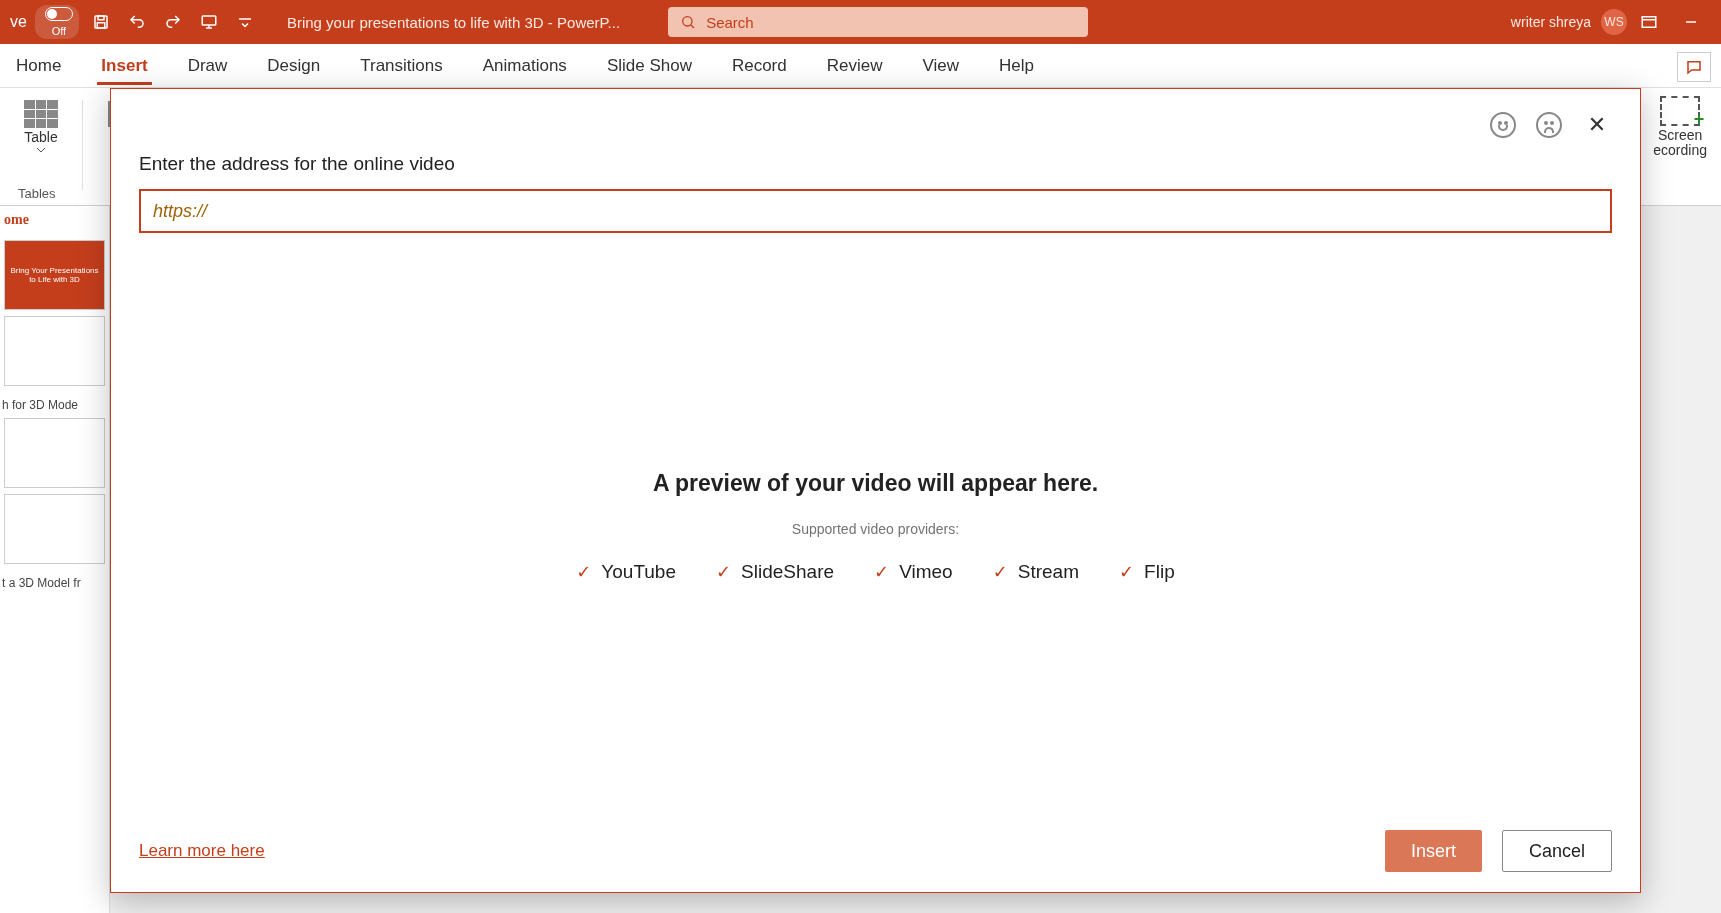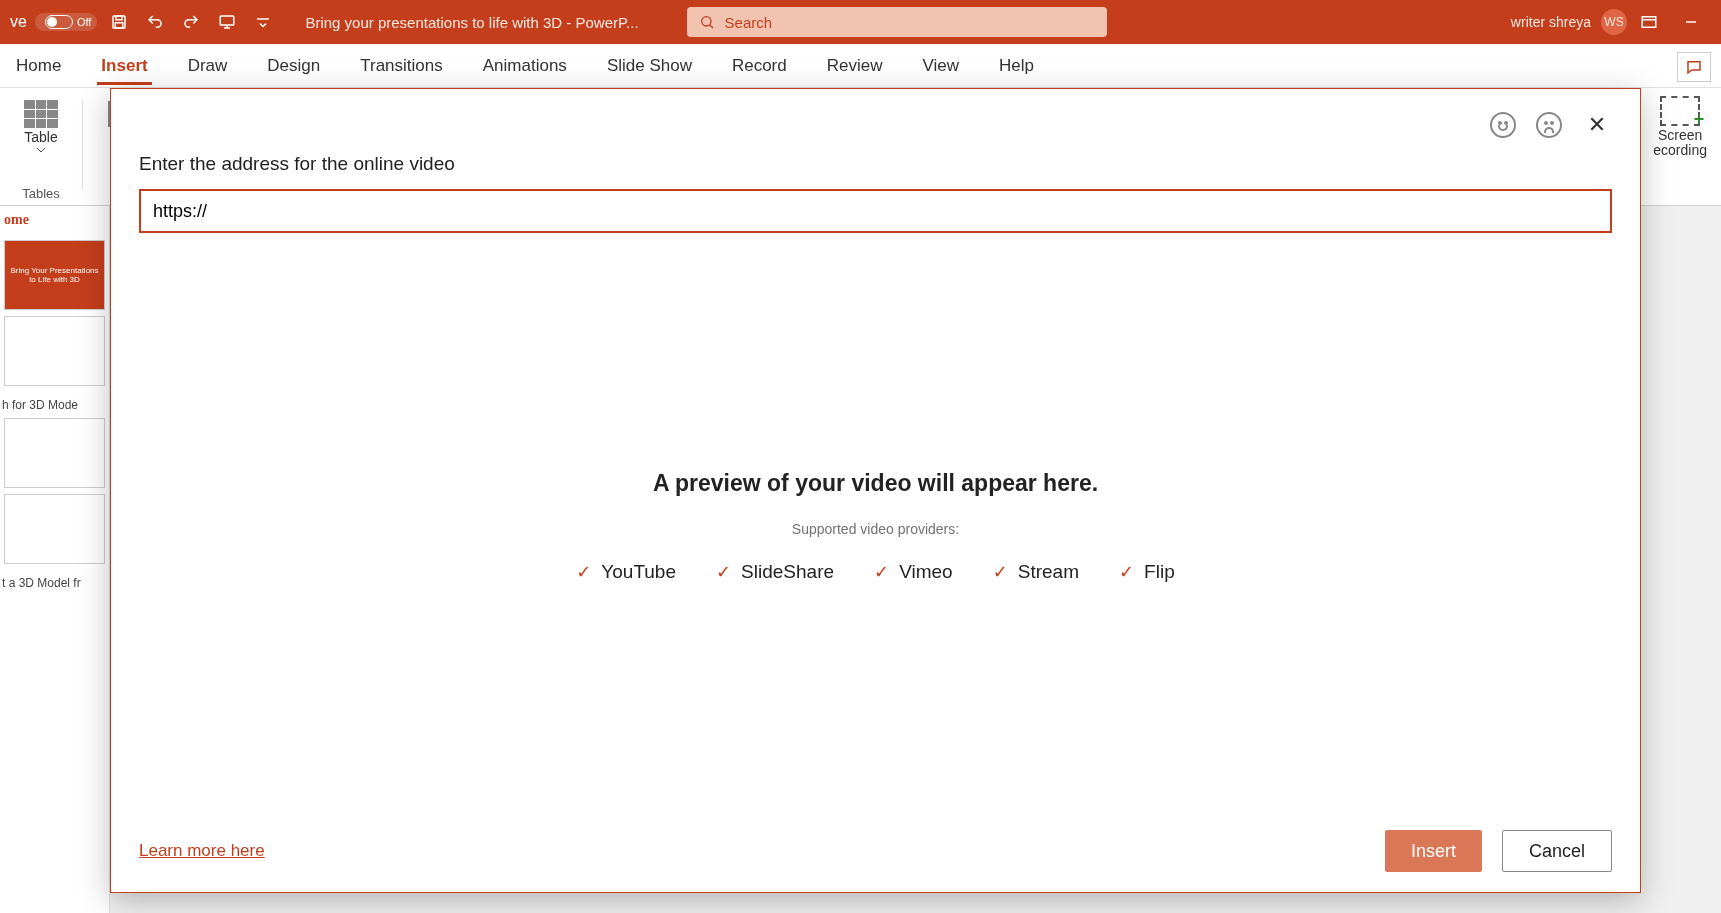--- a/index.html
+++ b/index.html
@@ -16,20 +16,21 @@
   gap: 8px;
 }
 .autosave-toggle {
   display: flex;
   align-items: center;
   gap: 4px;
   background: rgba(255,255,255,0.15);
   border-radius: 12px;
   padding: 2px 6px 2px 10px;
   font-size: 11px;
+  flex-direction: column;
 }
 .toggle-pill {
   width: 28px; height: 14px;
   border: 1px solid #fff;
   border-radius: 8px;
   position: relative;
 }
 .toggle-pill::after {
   content: "";
   position: absolute;
@@ -120,21 +121,20 @@
   display: flex;
   align-items: flex-start;
   padding: 8px 8px 0 8px;
   border-bottom: 1px solid #d0d0d0;
   gap: 8px;
   position: relative;
 }
 .ribbon-group {
   display:flex;
   flex-direction:column;
-  align-items:center;
   padding: 0 10px;
   height: 100%;
 }
 .ribbon-group-label {
   font-size: 13px;
   color: #555;
   margin-top: auto;
   padding-bottom: 4px;
 }
 .ribbon-bigbtn {
@@ -235,23 +235,24 @@
 .face-smile .mouth{position:absolute;bottom:5px;left:6px;right:6px;height:6px;border:2px solid #888;border-top:none;border-radius:0 0 10px 10px;}
 .face-sad .mouth{position:absolute;bottom:3px;left:6px;right:6px;height:6px;border:2px solid #888;border-bottom:none;border-radius:10px 10px 0 0;}
 .close-x { font-size:22px; color:#333; cursor:pointer; width:30px;text-align:center;}
 .dialog-body{ flex:1; display:flex; flex-direction:column; }
 .field-label { font-size:19px; color:#222; margin-top:8px; margin-bottom:14px;}
 .url-input {
   border:2px solid #c43e1c;
   height:44px;
   font-size:18px;
   padding:0 12px;
-  color:#000000;
+  color:#a16207;
   outline:none;
   width:100%;
+  font-style:italic;
 }
 .preview-area{
   flex:1;
   display:flex;
   flex-direction:column;
   align-items:center;
   justify-content:center;
   gap:24px;
 }
 .preview-title{ font-size:23px; font-weight:600; color:#222;}

